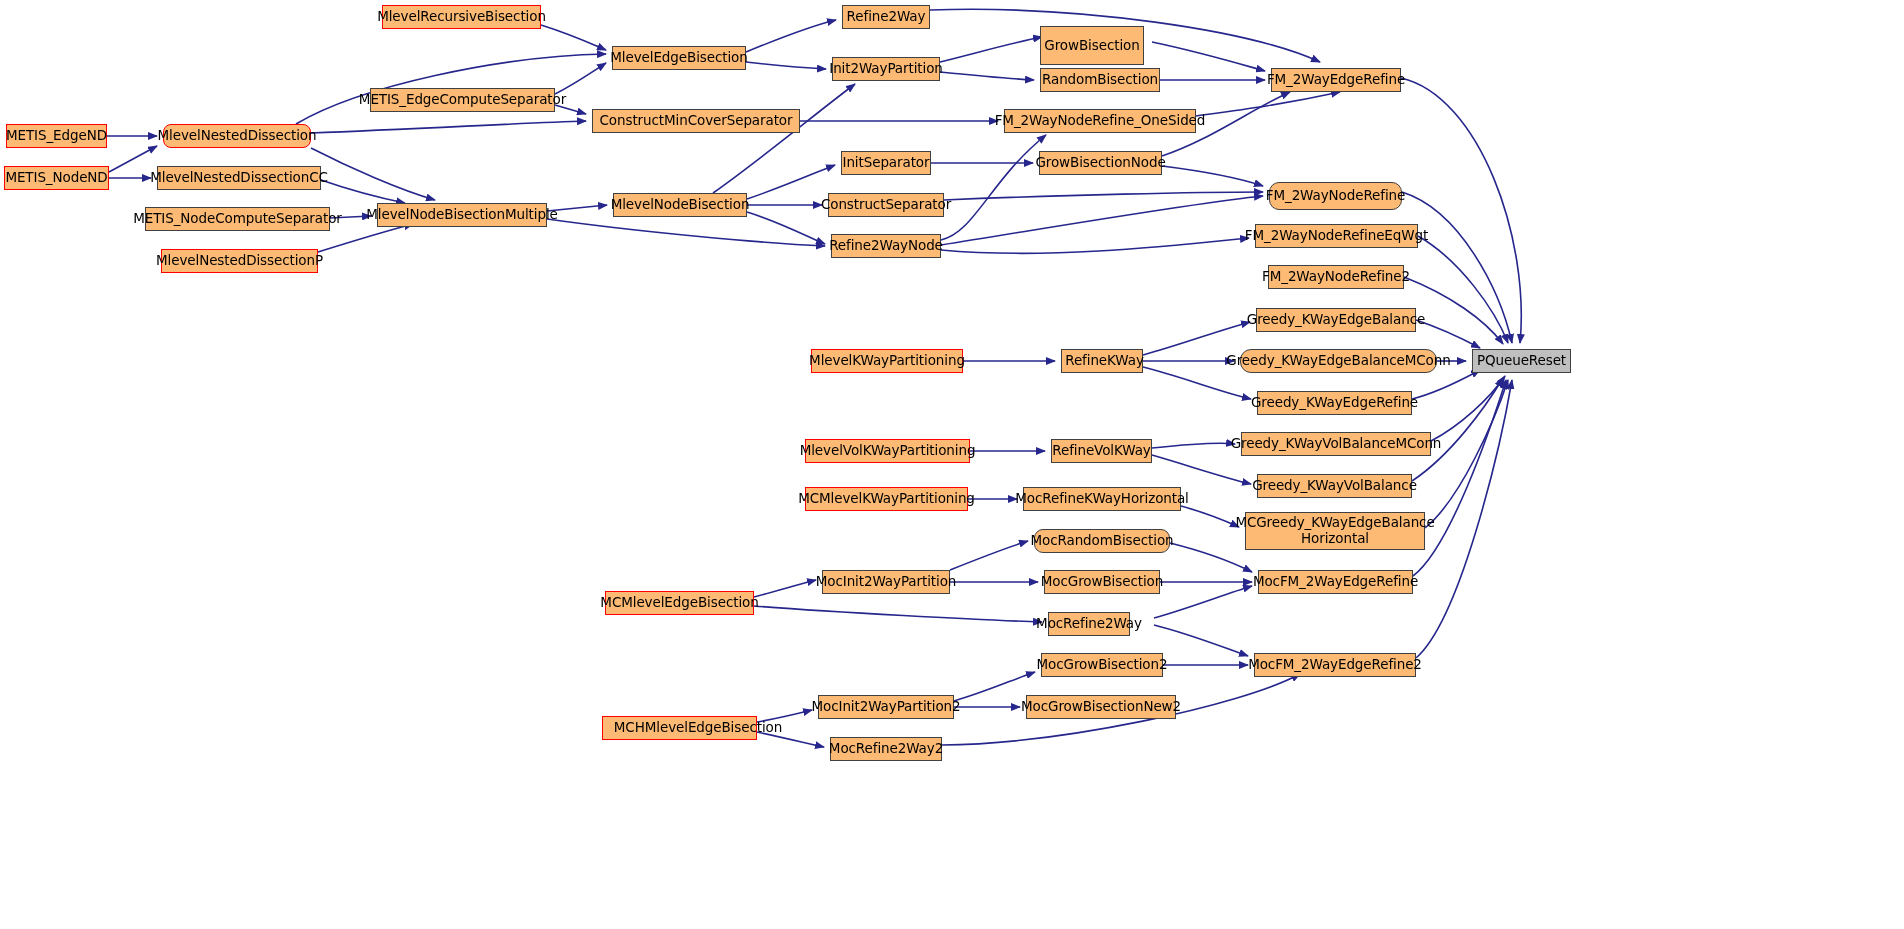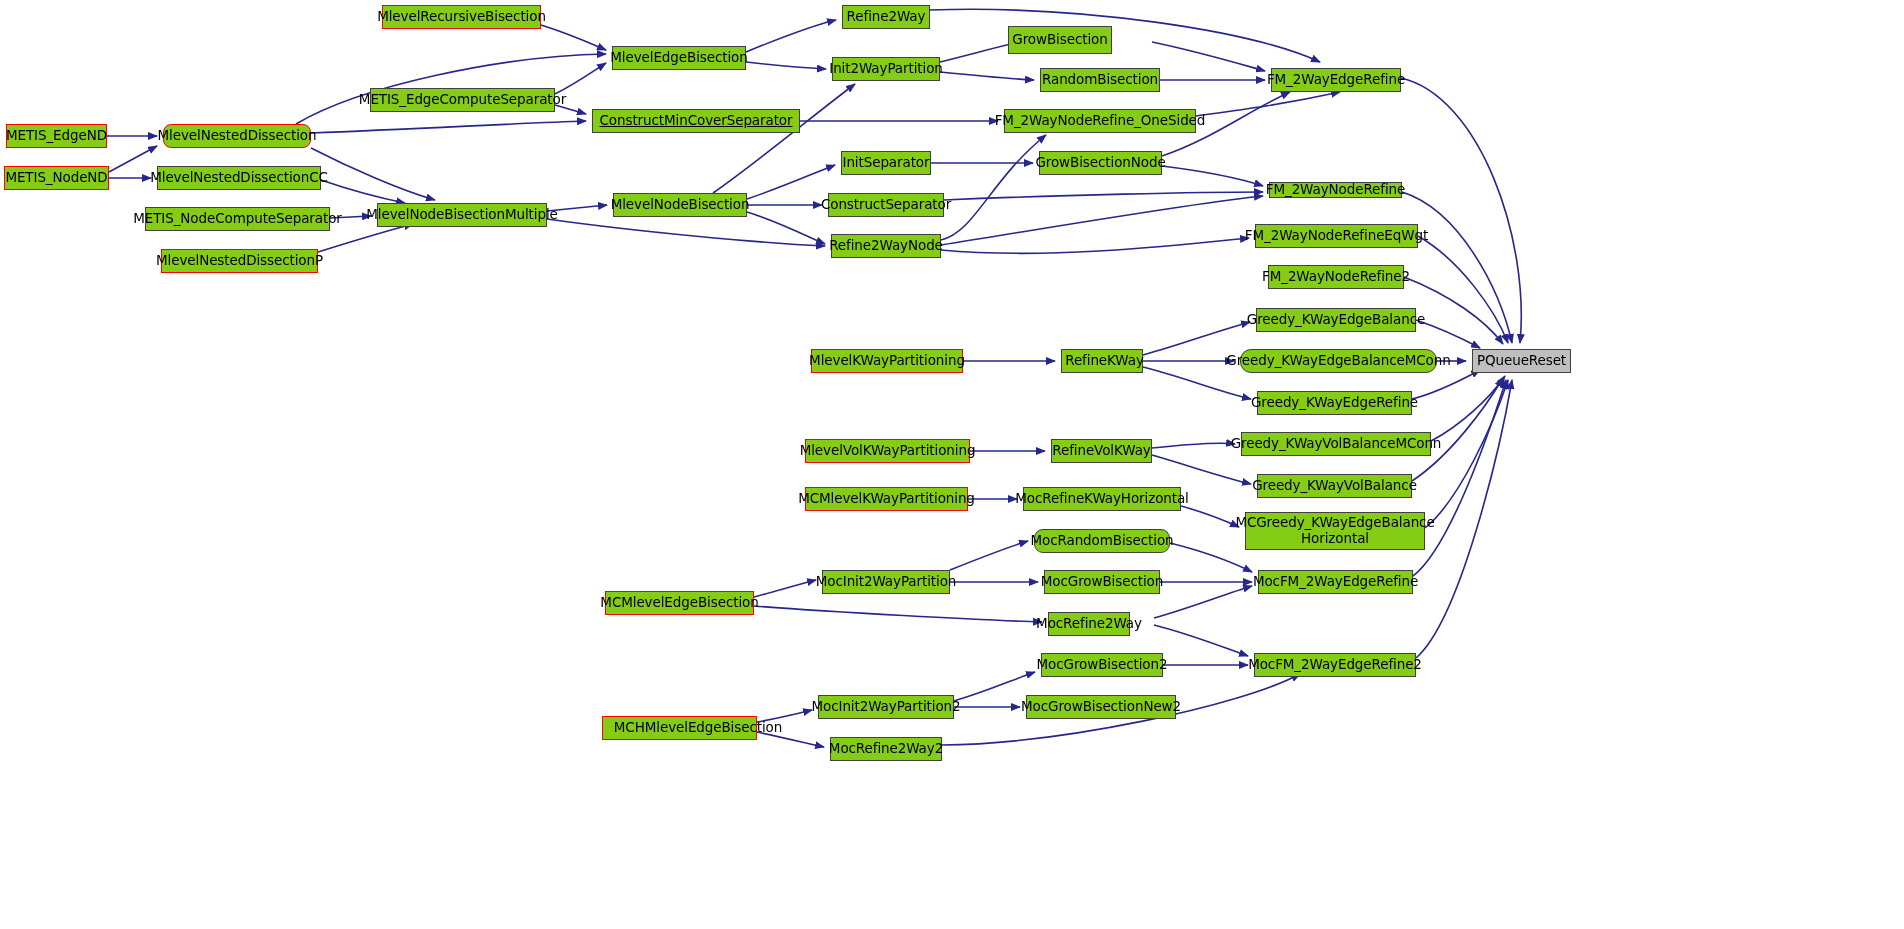--- a/index.html
+++ b/index.html
@@ -23,21 +23,21 @@
     height: 929px;
     pointer-events: none;
   }
   .node {
     position: absolute;
     box-sizing: border-box;
     display: flex;
     align-items: center;
     justify-content: center;
     text-align: center;
-    background: #84cc16;
+    background: #fdba74;
     border: 1px solid #404040;
     color: #000000;
     font-size: 13.5px;
     line-height: 1.15;
     letter-spacing: -0.1px;
     white-space: pre-line;
     padding: 0 4px;
   }
   .node.red {
     border-color: #ff0000;
@@ -132,33 +132,33 @@
       <div class="node red" style="left: 6px; top: 124px; width: 101px; height: 24px;">METIS_EdgeND</div>
       <div class="node red" style="left: 4px; top: 166px; width: 105px; height: 24px;">METIS_NodeND</div>
       <div class="node red" style="left: 163px; top: 124px; width: 148px; height: 24px; border-radius: 8px;">MlevelNestedDissection</div>
       <div class="node" style="left: 157px; top: 166px; width: 164px; height: 24px;">MlevelNestedDissectionCC</div>
       <div class="node" style="left: 145px; top: 207px; width: 185px; height: 24px;">METIS_NodeComputeSeparator</div>
       <div class="node red" style="left: 161px; top: 249px; width: 157px; height: 24px;">MlevelNestedDissectionP</div>
       <div class="node red" style="left: 382px; top: 5px; width: 159px; height: 24px;">MlevelRecursiveBisection</div>
       <div class="node" style="left: 370px; top: 88px; width: 185px; height: 24px;">METIS_EdgeComputeSeparator</div>
       <div class="node" style="left: 377px; top: 203px; width: 170px; height: 24px;">MlevelNodeBisectionMultiple</div>
       <div class="node" style="left: 612px; top: 46px; width: 134px; height: 24px;">MlevelEdgeBisection</div>
-      <div class="node" style="left: 592px; top: 109px; width: 208px; height: 24px; text-decoration: underline;">ConstructMinCoverSeparator</div>
+      <div class="node" style="left: 592px; top: 109px; width: 208px; height: 24px;">ConstructMinCoverSeparator</div>
       <div class="node" style="left: 613px; top: 193px; width: 134px; height: 24px;">MlevelNodeBisection</div>
       <div class="node" style="left: 842px; top: 5px; width: 88px; height: 24px;">Refine2Way</div>
       <div class="node" style="left: 832px; top: 57px; width: 108px; height: 24px;">Init2WayPartition</div>
       <div class="node" style="left: 841px; top: 151px; width: 90px; height: 24px;">InitSeparator</div>
       <div class="node" style="left: 828px; top: 193px; width: 116px; height: 24px;">ConstructSeparator</div>
       <div class="node" style="left: 831px; top: 234px; width: 110px; height: 24px;">Refine2WayNode</div>
-      <div class="node" style="left: 1008px; top: 26px; width: 104px; height: 28px;">GrowBisection</div>
+      <div class="node" style="left: 1040px; top: 26px; width: 104px; height: 39px;">GrowBisection</div>
       <div class="node" style="left: 1040px; top: 68px; width: 120px; height: 24px;">RandomBisection</div>
       <div class="node" style="left: 1004px; top: 109px; width: 192px; height: 24px;">FM_2WayNodeRefine_OneSided</div>
       <div class="node" style="left: 1039px; top: 151px; width: 123px; height: 24px;">GrowBisectionNode</div>
       <div class="node" style="left: 1271px; top: 68px; width: 130px; height: 24px;">FM_2WayEdgeRefine</div>
-      <div class="node" style="left: 1269px; top: 182px; width: 133px; height: 16px;">FM_2WayNodeRefine</div>
+      <div class="node" style="left: 1269px; top: 182px; width: 133px; height: 28px; border-radius: 10px;">FM_2WayNodeRefine</div>
       <div class="node" style="left: 1255px; top: 224px; width: 163px; height: 24px;">FM_2WayNodeRefineEqWgt</div>
       <div class="node" style="left: 1268px; top: 265px; width: 136px; height: 24px;">FM_2WayNodeRefine2</div>
       <div class="node" style="left: 1256px; top: 308px; width: 160px; height: 24px;">Greedy_KWayEdgeBalance</div>
       <div class="node red" style="left: 811px; top: 349px; width: 152px; height: 24px;">MlevelKWayPartitioning</div>
       <div class="node" style="left: 1061px; top: 349px; width: 82px; height: 24px; padding-left: 9px;">RefineKWay</div>
       <div class="node" style="left: 1240px; top: 349px; width: 197px; height: 24px; border-radius: 11px;">Greedy_KWayEdgeBalanceMConn</div>
       <div class="node" style="left: 1257px; top: 391px; width: 155px; height: 24px;">Greedy_KWayEdgeRefine</div>
       <div class="node red" style="left: 805px; top: 439px; width: 165px; height: 24px;">MlevelVolKWayPartitioning</div>
       <div class="node" style="left: 1051px; top: 439px; width: 101px; height: 24px;">RefineVolKWay</div>
       <div class="node" style="left: 1241px; top: 432px; width: 190px; height: 24px;">Greedy_KWayVolBalanceMConn</div>

